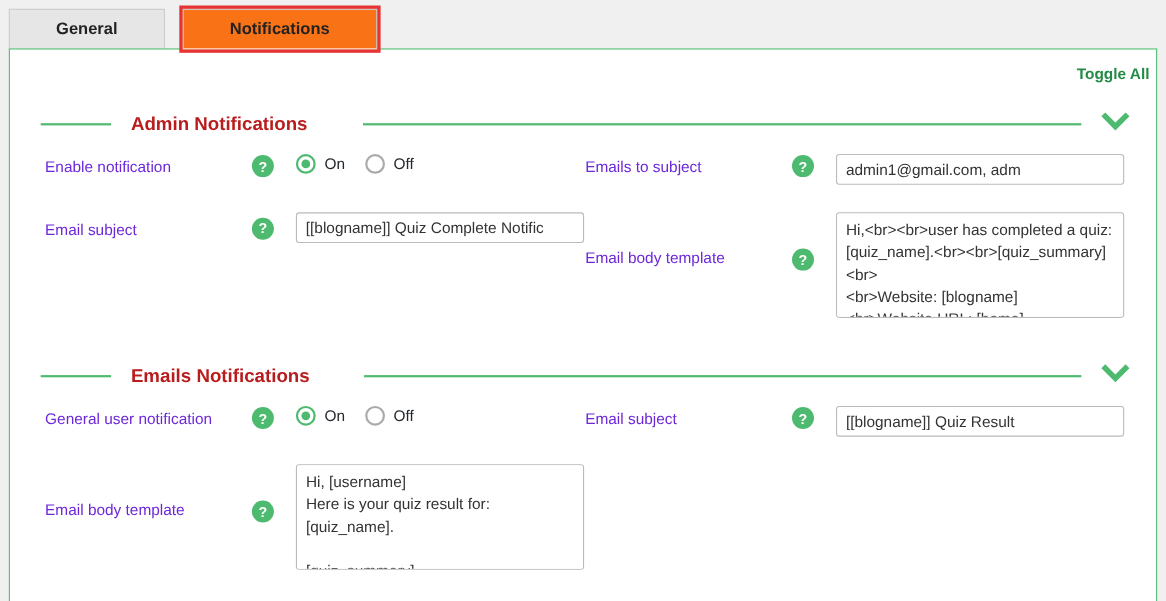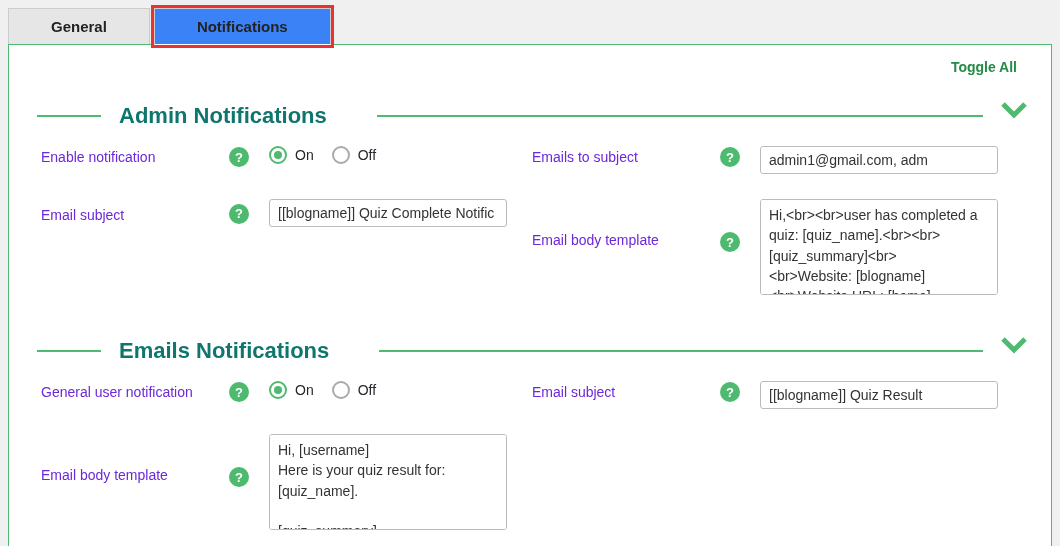--- a/index.html
+++ b/index.html
@@ -16,42 +16,42 @@
 }
 .tab {
   padding: 9px 42px;
   background: #e6e6e6;
   border: 1px solid #ccc;
   cursor: pointer;
   font-weight: 700;
   font-size: 15px;
   color: #222;
   position: relative;
-  margin-right: 4px;
+  margin-right: 16px;
 }
 .tab.active {
-  background: #3b82f6;
+  background: #f97316;
   border-bottom: 1px solid #fff;
 }
 .tab.highlight {
   outline: 3px solid #e63333;
   outline-offset: 0;
   z-index: 5;
 }
 .panel {
   border: 1px solid #4eba6f;
   background: #fff;
   margin-top: -1px;
   padding: 18px 28px 28px;
   position: relative;
 }
 .toggle-all {
   position: absolute;
   top: 14px;
-  right: 34px;
+  right: 6px;
   color: #238b45;
   font-weight: 700;
   font-size: 14px;
   cursor: pointer;
   margin-left: 20px;
 }
 .section-header {
   display: flex;
   align-items: center;
   margin: 40px 0 14px;
@@ -59,22 +59,22 @@
 }
 .section-header:first-of-type { margin-top: 44px; }
 .section-header .leader {
   width: 64px;
   height: 2px;
   background: #4eba6f;
   margin-right: 18px;
 }
 .section-header .title {
   font-weight: 700;
-  font-size: 22px;
-  color: #0f766e;
+  font-size: 17px;
+  color: #b91c1c;
 }
 .section-header .trailer {
   flex: 1;
   height: 2px;
   background: #4eba6f;
   margin-left: 50px;
   margin-right: 40px;
 }
 .section-header .chev {
   position: absolute;
@@ -119,21 +119,21 @@
 .radio {
   width: 18px; height: 18px; border: 2px solid #aaa; border-radius: 50%;
   display: inline-flex; align-items: center; justify-content: center;
   margin-right: 2px;
   cursor: pointer;
 }
 .radio.checked { border-color: #4eba6f; }
 .radio.checked .dot { width: 8px; height: 8px; background: #4eba6f; border-radius: 50%; }
 .radio-lbl { margin-right: 12px; font-size: 14px; }
 input[type=text], textarea {
-  width: 238px;
+  width: 262px;
   font-family: inherit;
   font-size: 14px;
   padding: 5px 8px;
   border: 1px solid #bbb;
   border-radius: 3px;
   color: #333;
 }
 textarea {
   height: 96px;
   resize: none;

